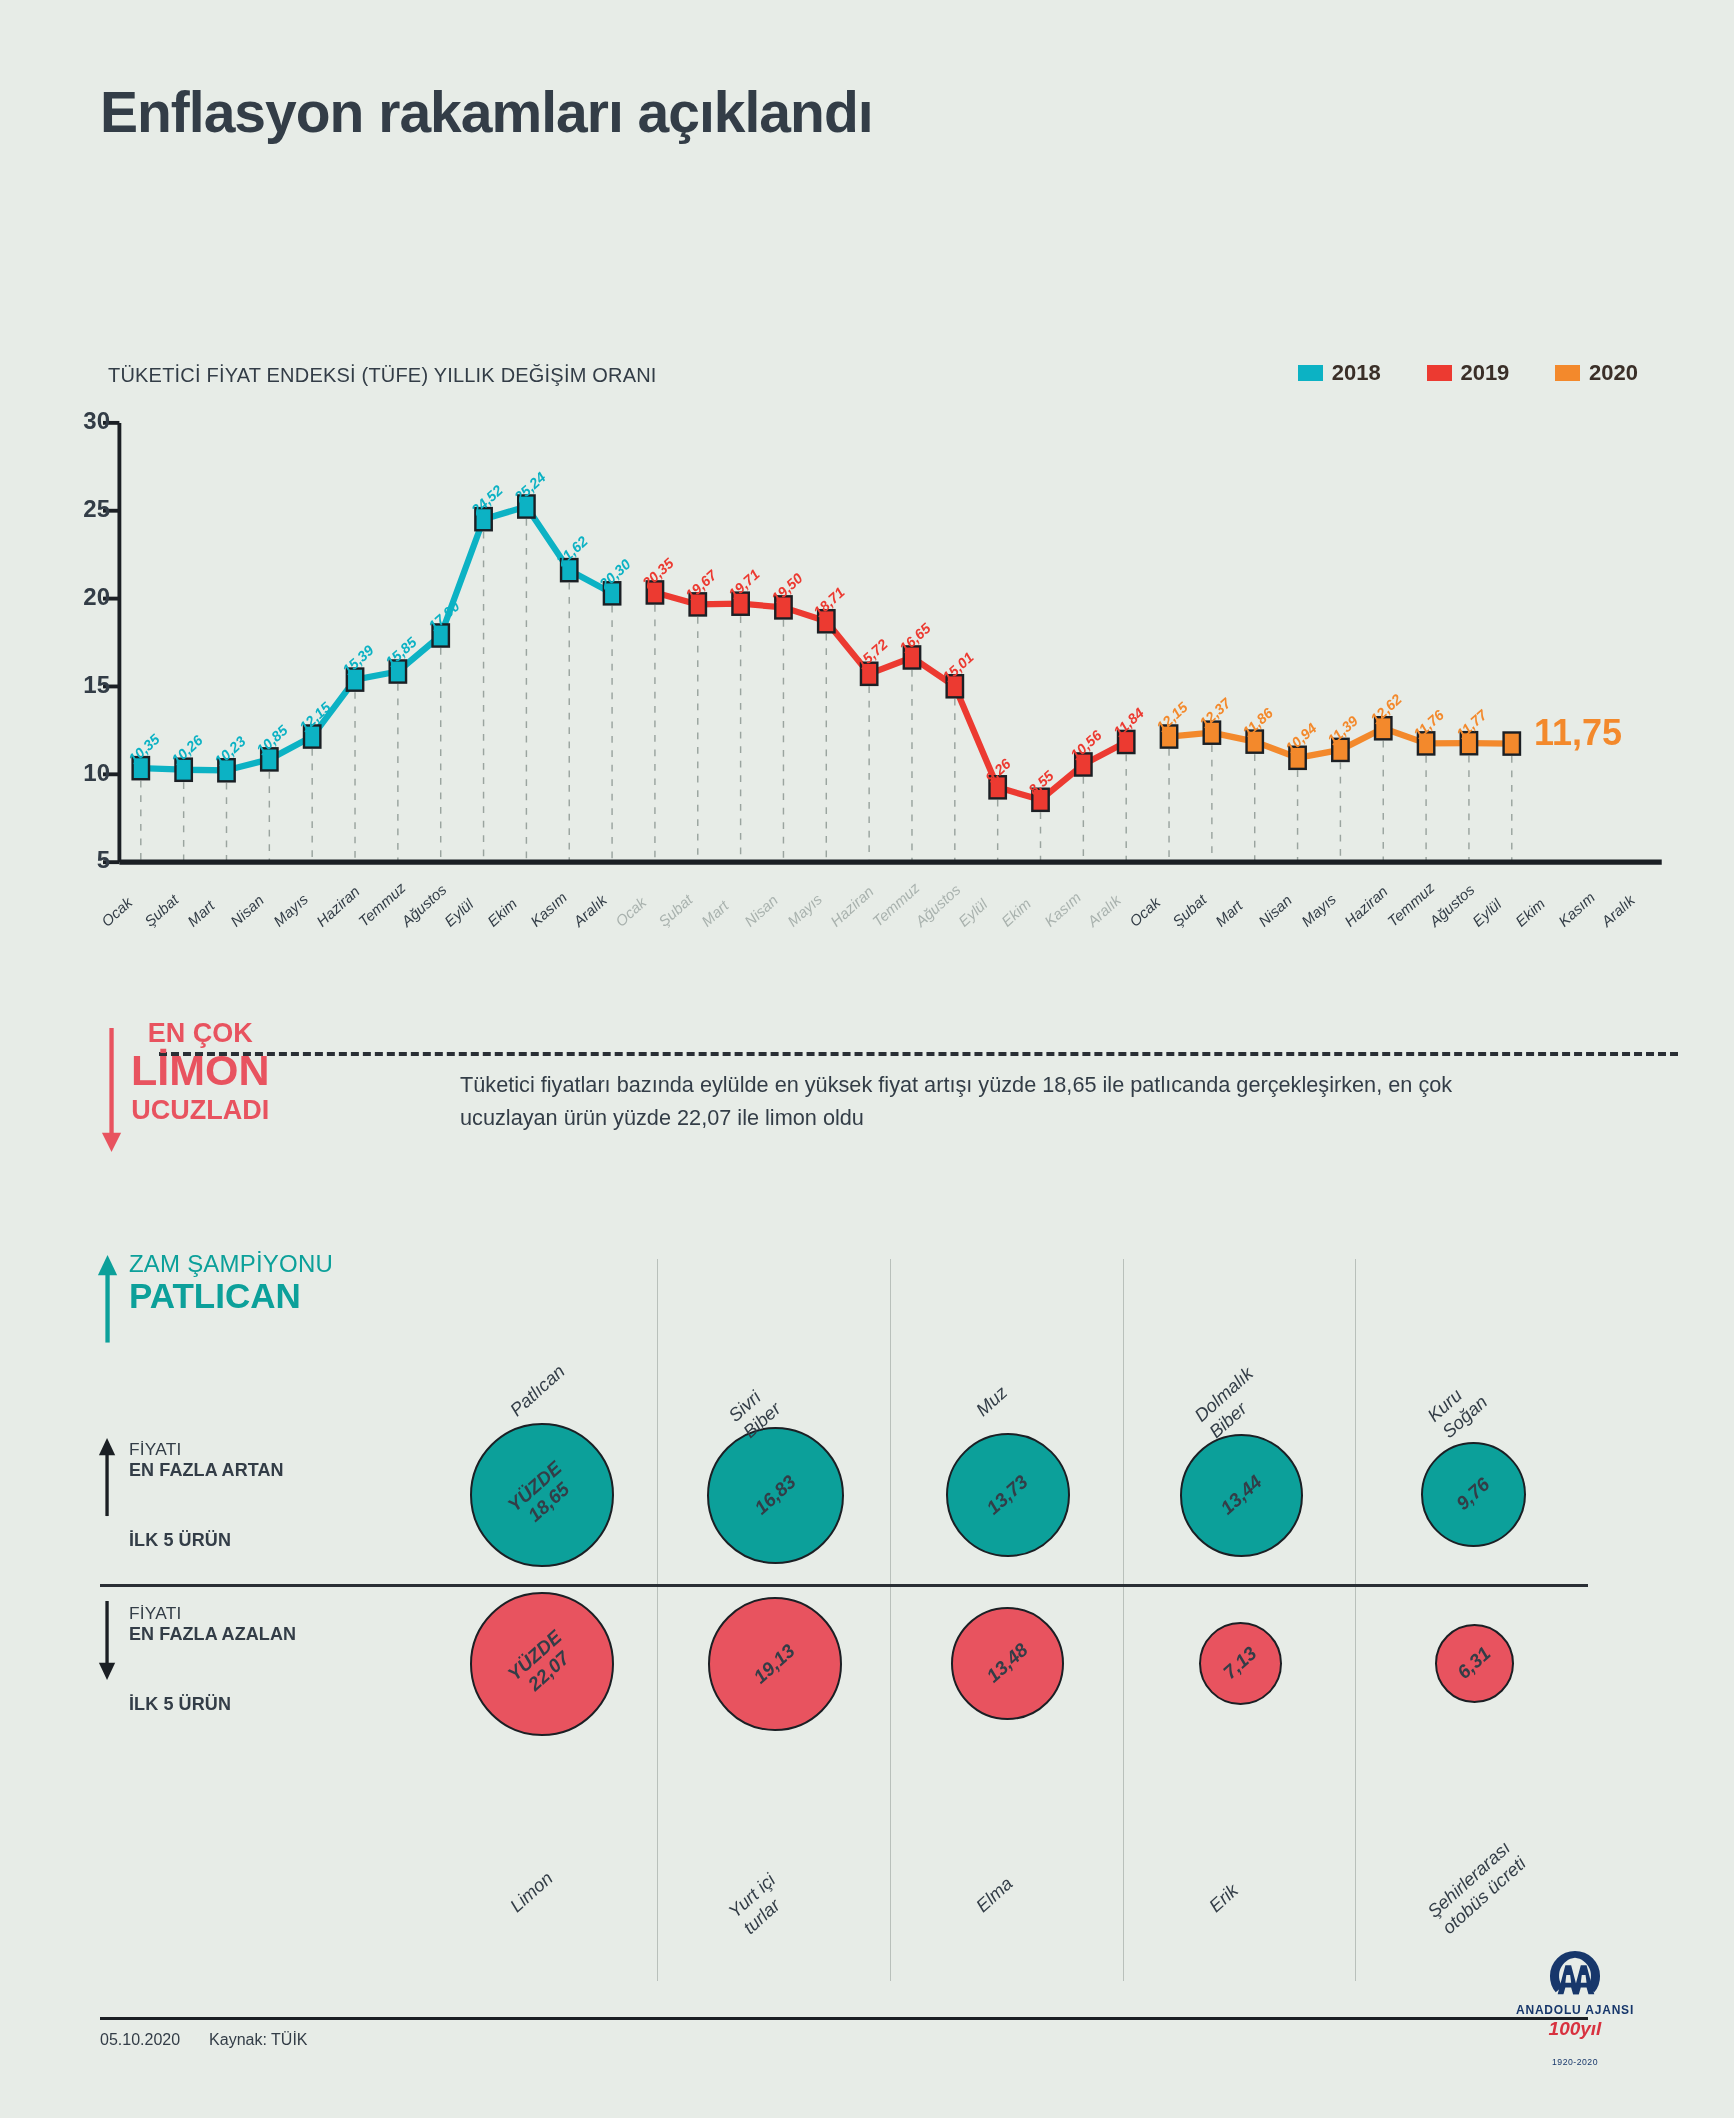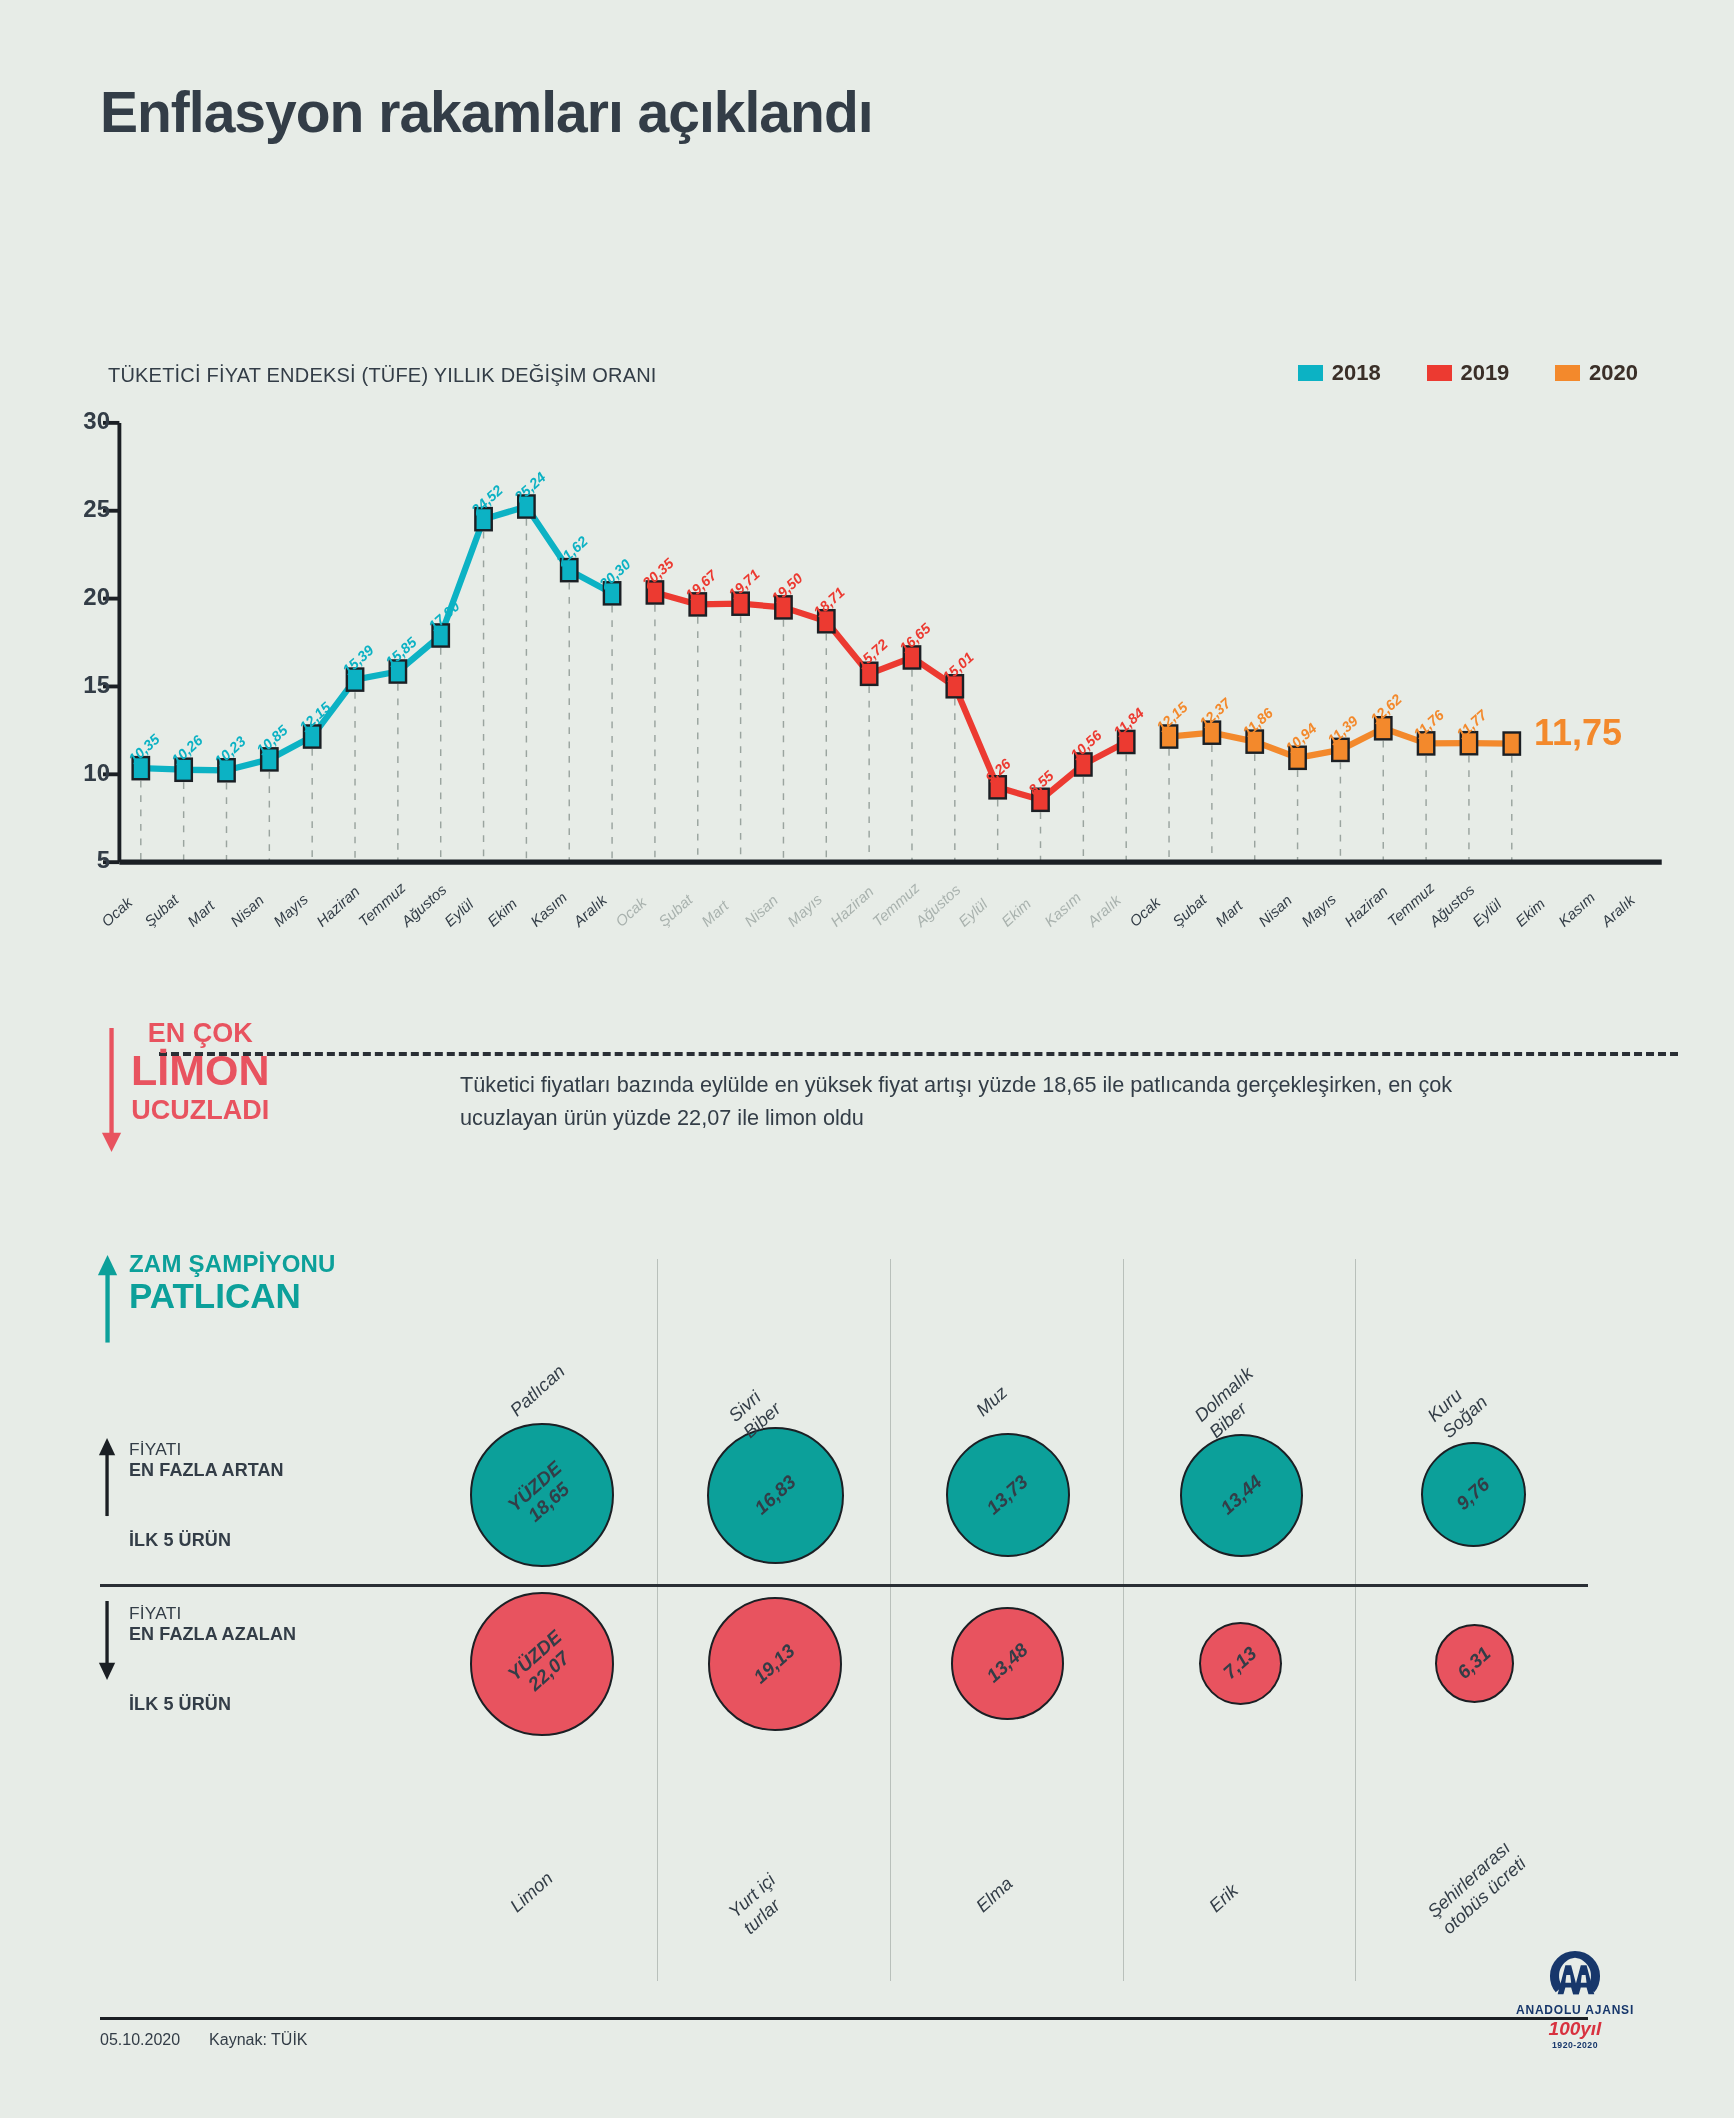--- a/index.html
+++ b/index.html
@@ -69,21 +69,21 @@
   .limon-l2{font-size:43px;font-weight:bold;color:#e8535f;letter-spacing:0px;margin-top:1.9px;}
   .limon-l3{font-size:27px;font-weight:bold;color:#e8535f;margin-top:3.9px;}
   .limon-text{
     position:absolute;left:460px;top:1069px;width:1011px;
     font-size:21.7px;line-height:1.5;color:#333d47;
   }
 
   
   .patli-arrow{position:absolute;left:94px;top:1255px;}
   .patli-block{position:absolute;left:129px;top:1251px;line-height:1.05;}
-  .patli-l1{font-size:24px;font-weight:bold;color:#0ca09a;letter-spacing:0.2px;}
+  .patli-l1{font-size:24px;font-weight:normal;color:#0ca09a;letter-spacing:0.2px;}
   .patli-l2{font-size:35px;font-weight:bold;color:#0ca09a;margin-top:1.9px;}
 
   
   .colsep{position:absolute;width:1.4px;background:#b9c0bb;}
   .hrule{position:absolute;background:#2a2f35;}
 
   .circle{
     position:absolute;border-radius:50%;border:2.4px solid #1b1f24;
     display:flex;align-items:center;justify-content:center;
   }
@@ -102,21 +102,21 @@
   .rowlabel .rl1{font-size:17.3px;font-weight:500;color:#333d47;letter-spacing:0.2px;}
   .rowlabel .rl2{font-size:18px;font-weight:bold;color:#333d47;letter-spacing:0.1px;}
   .rowlabel .rl3{font-size:18px;font-weight:bold;color:#333d47;letter-spacing:0.1px;margin-top:48px;}
 
   
   .footrule{position:absolute;left:100px;top:2017px;width:1488px;height:3.4px;background:#1b1f24;}
   .footmeta{position:absolute;left:100px;top:2031px;display:flex;gap:29px;font-size:16px;color:#333d47;}
   .logo{position:absolute;right:87px;top:1948px;width:144px;text-align:center;}
   .logo .aa-name{font-size:12px;font-weight:bold;color:#17376b;letter-spacing:0.8px;margin-top:1px;}
   .logo .aa-100{font-size:19px;font-weight:bold;color:#d8323f;font-style:italic;line-height:1;margin-top:1.9px;}
-  .logo .aa-years{font-size:8.7px;font-weight:bold;color:#17376b;letter-spacing:0.5px;margin-top:2px;}
+  .logo .aa-years{font-size:8.7px;font-weight:normal;color:#17376b;letter-spacing:0.5px;margin-top:19px;}
 </style>
 </head>
 <body>
 
 <div class="page">
 
   <div class="title">Enflasyon rakamları açıklandı</div>
 
   <div class="chart-title">TÜKETİCİ FİYAT ENDEKSİ (TÜFE) YILLIK DEĞİŞİM ORANI</div>
   <div class="legend" id="legend">

